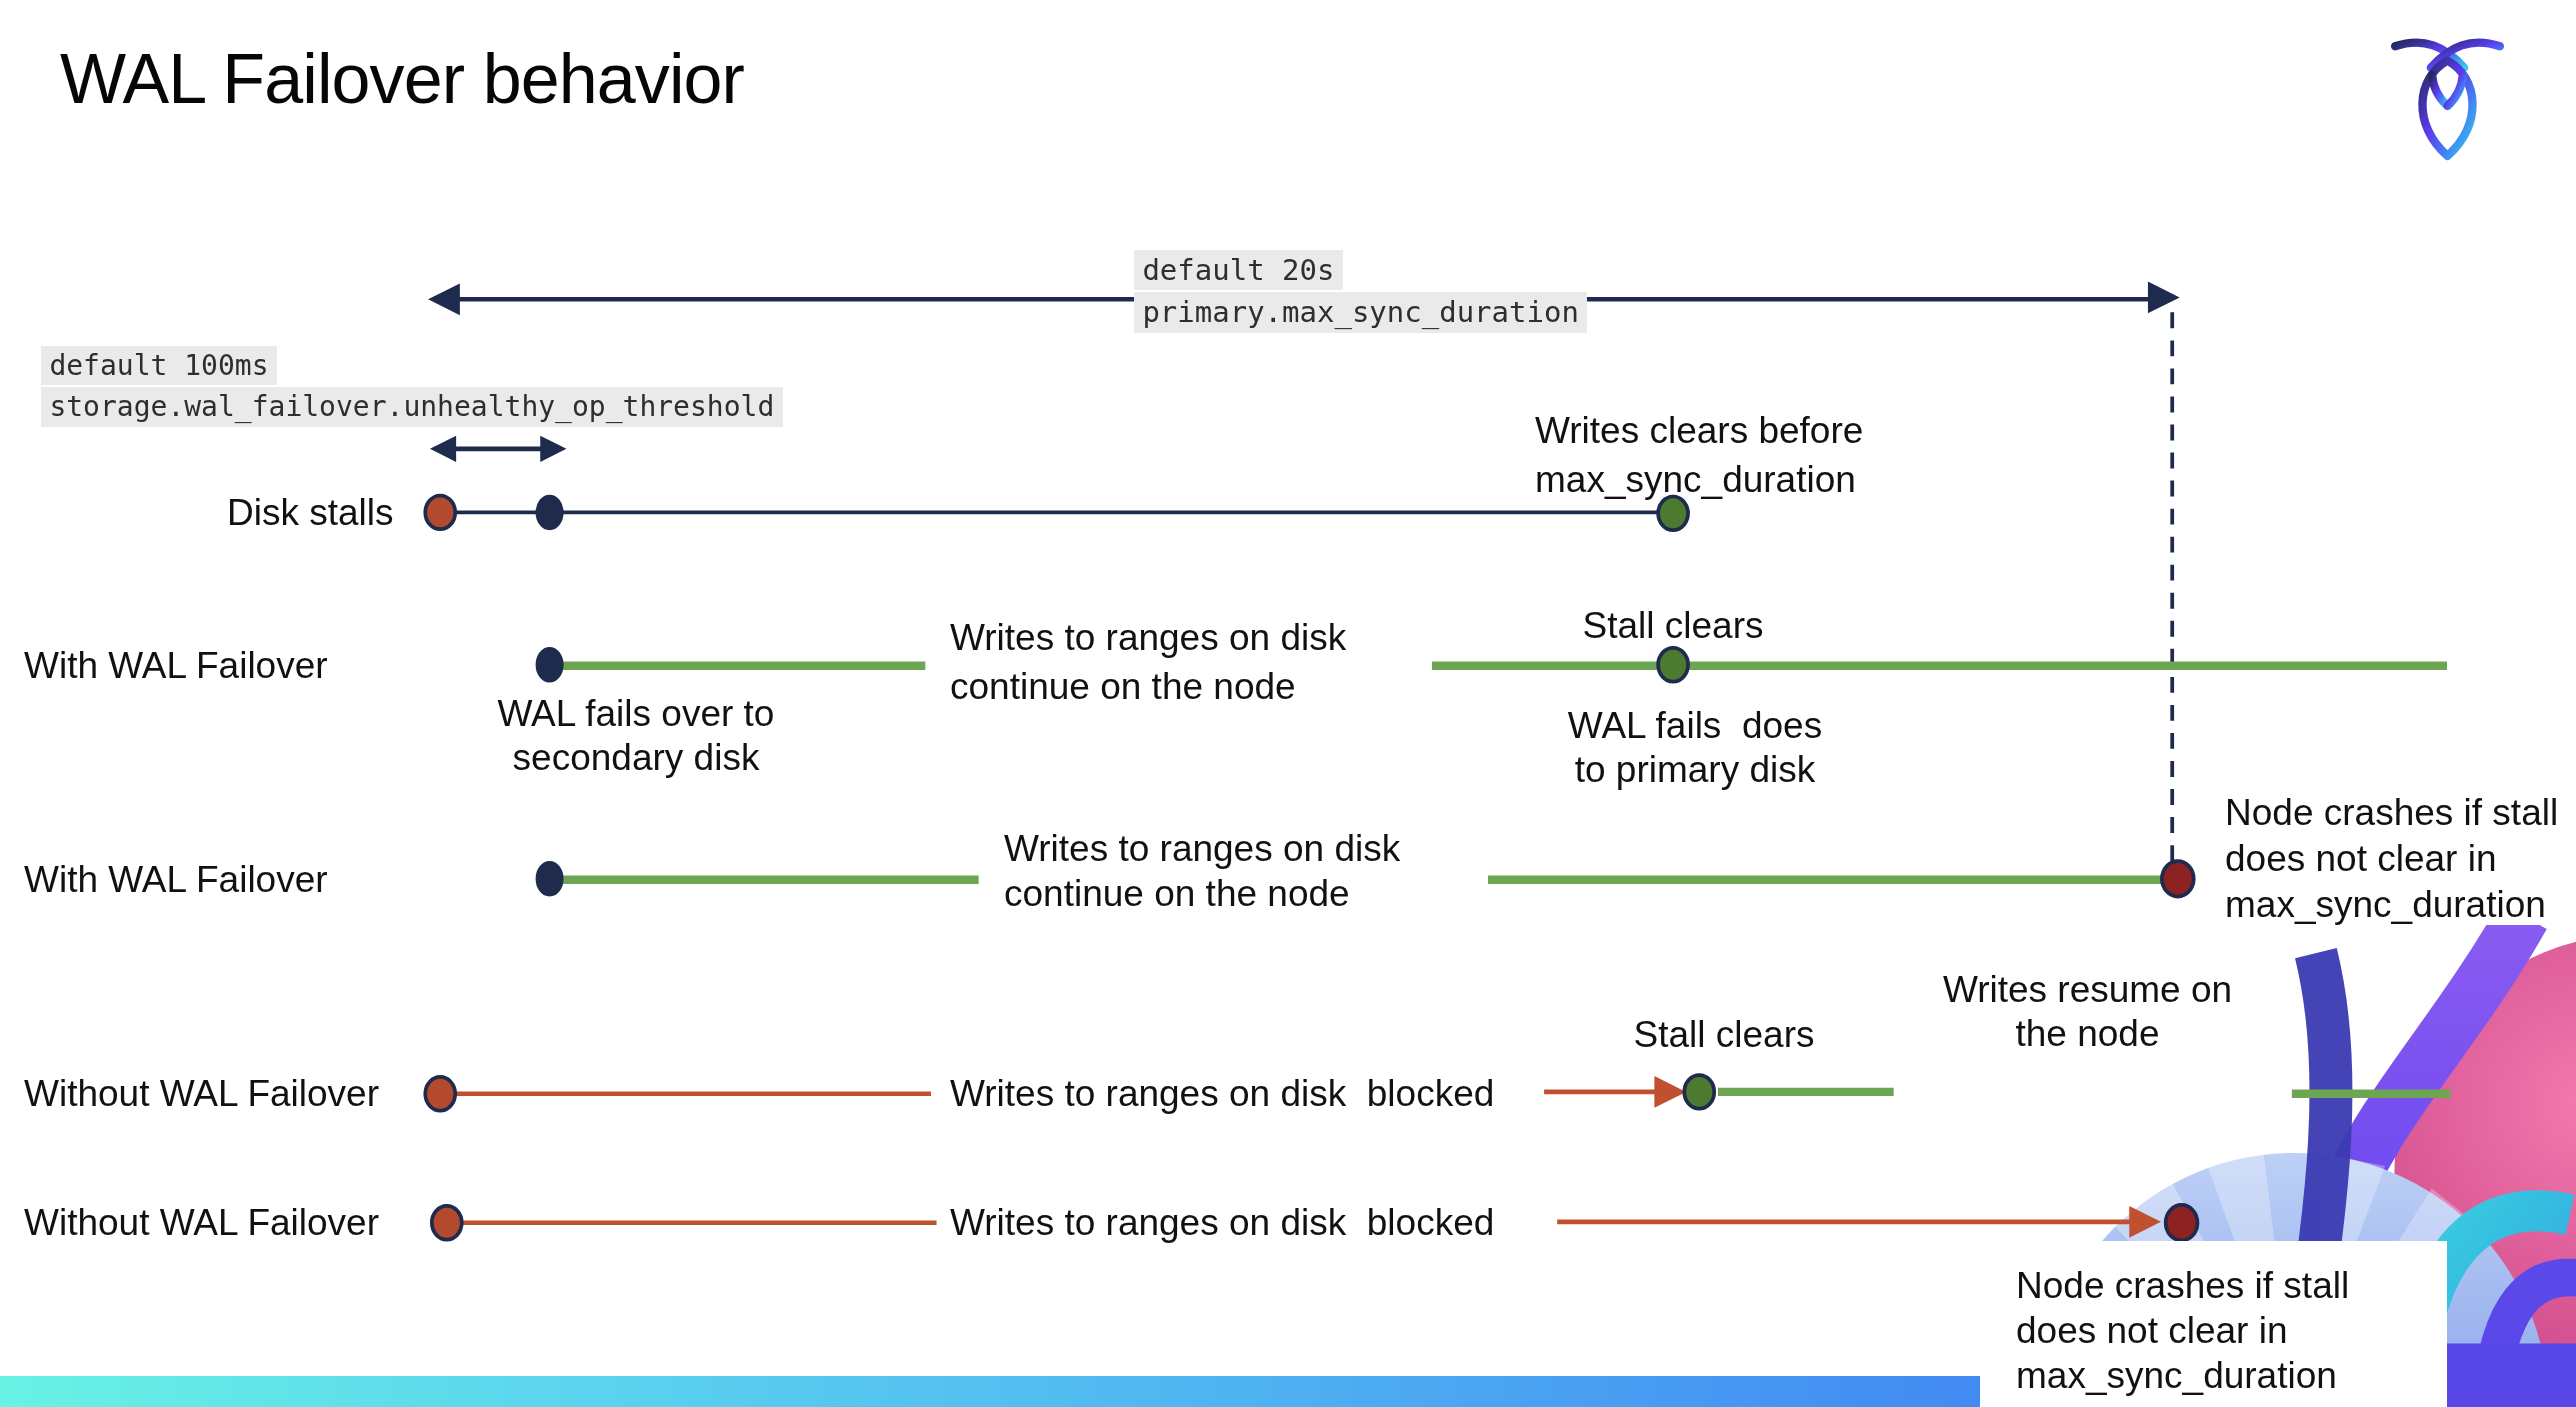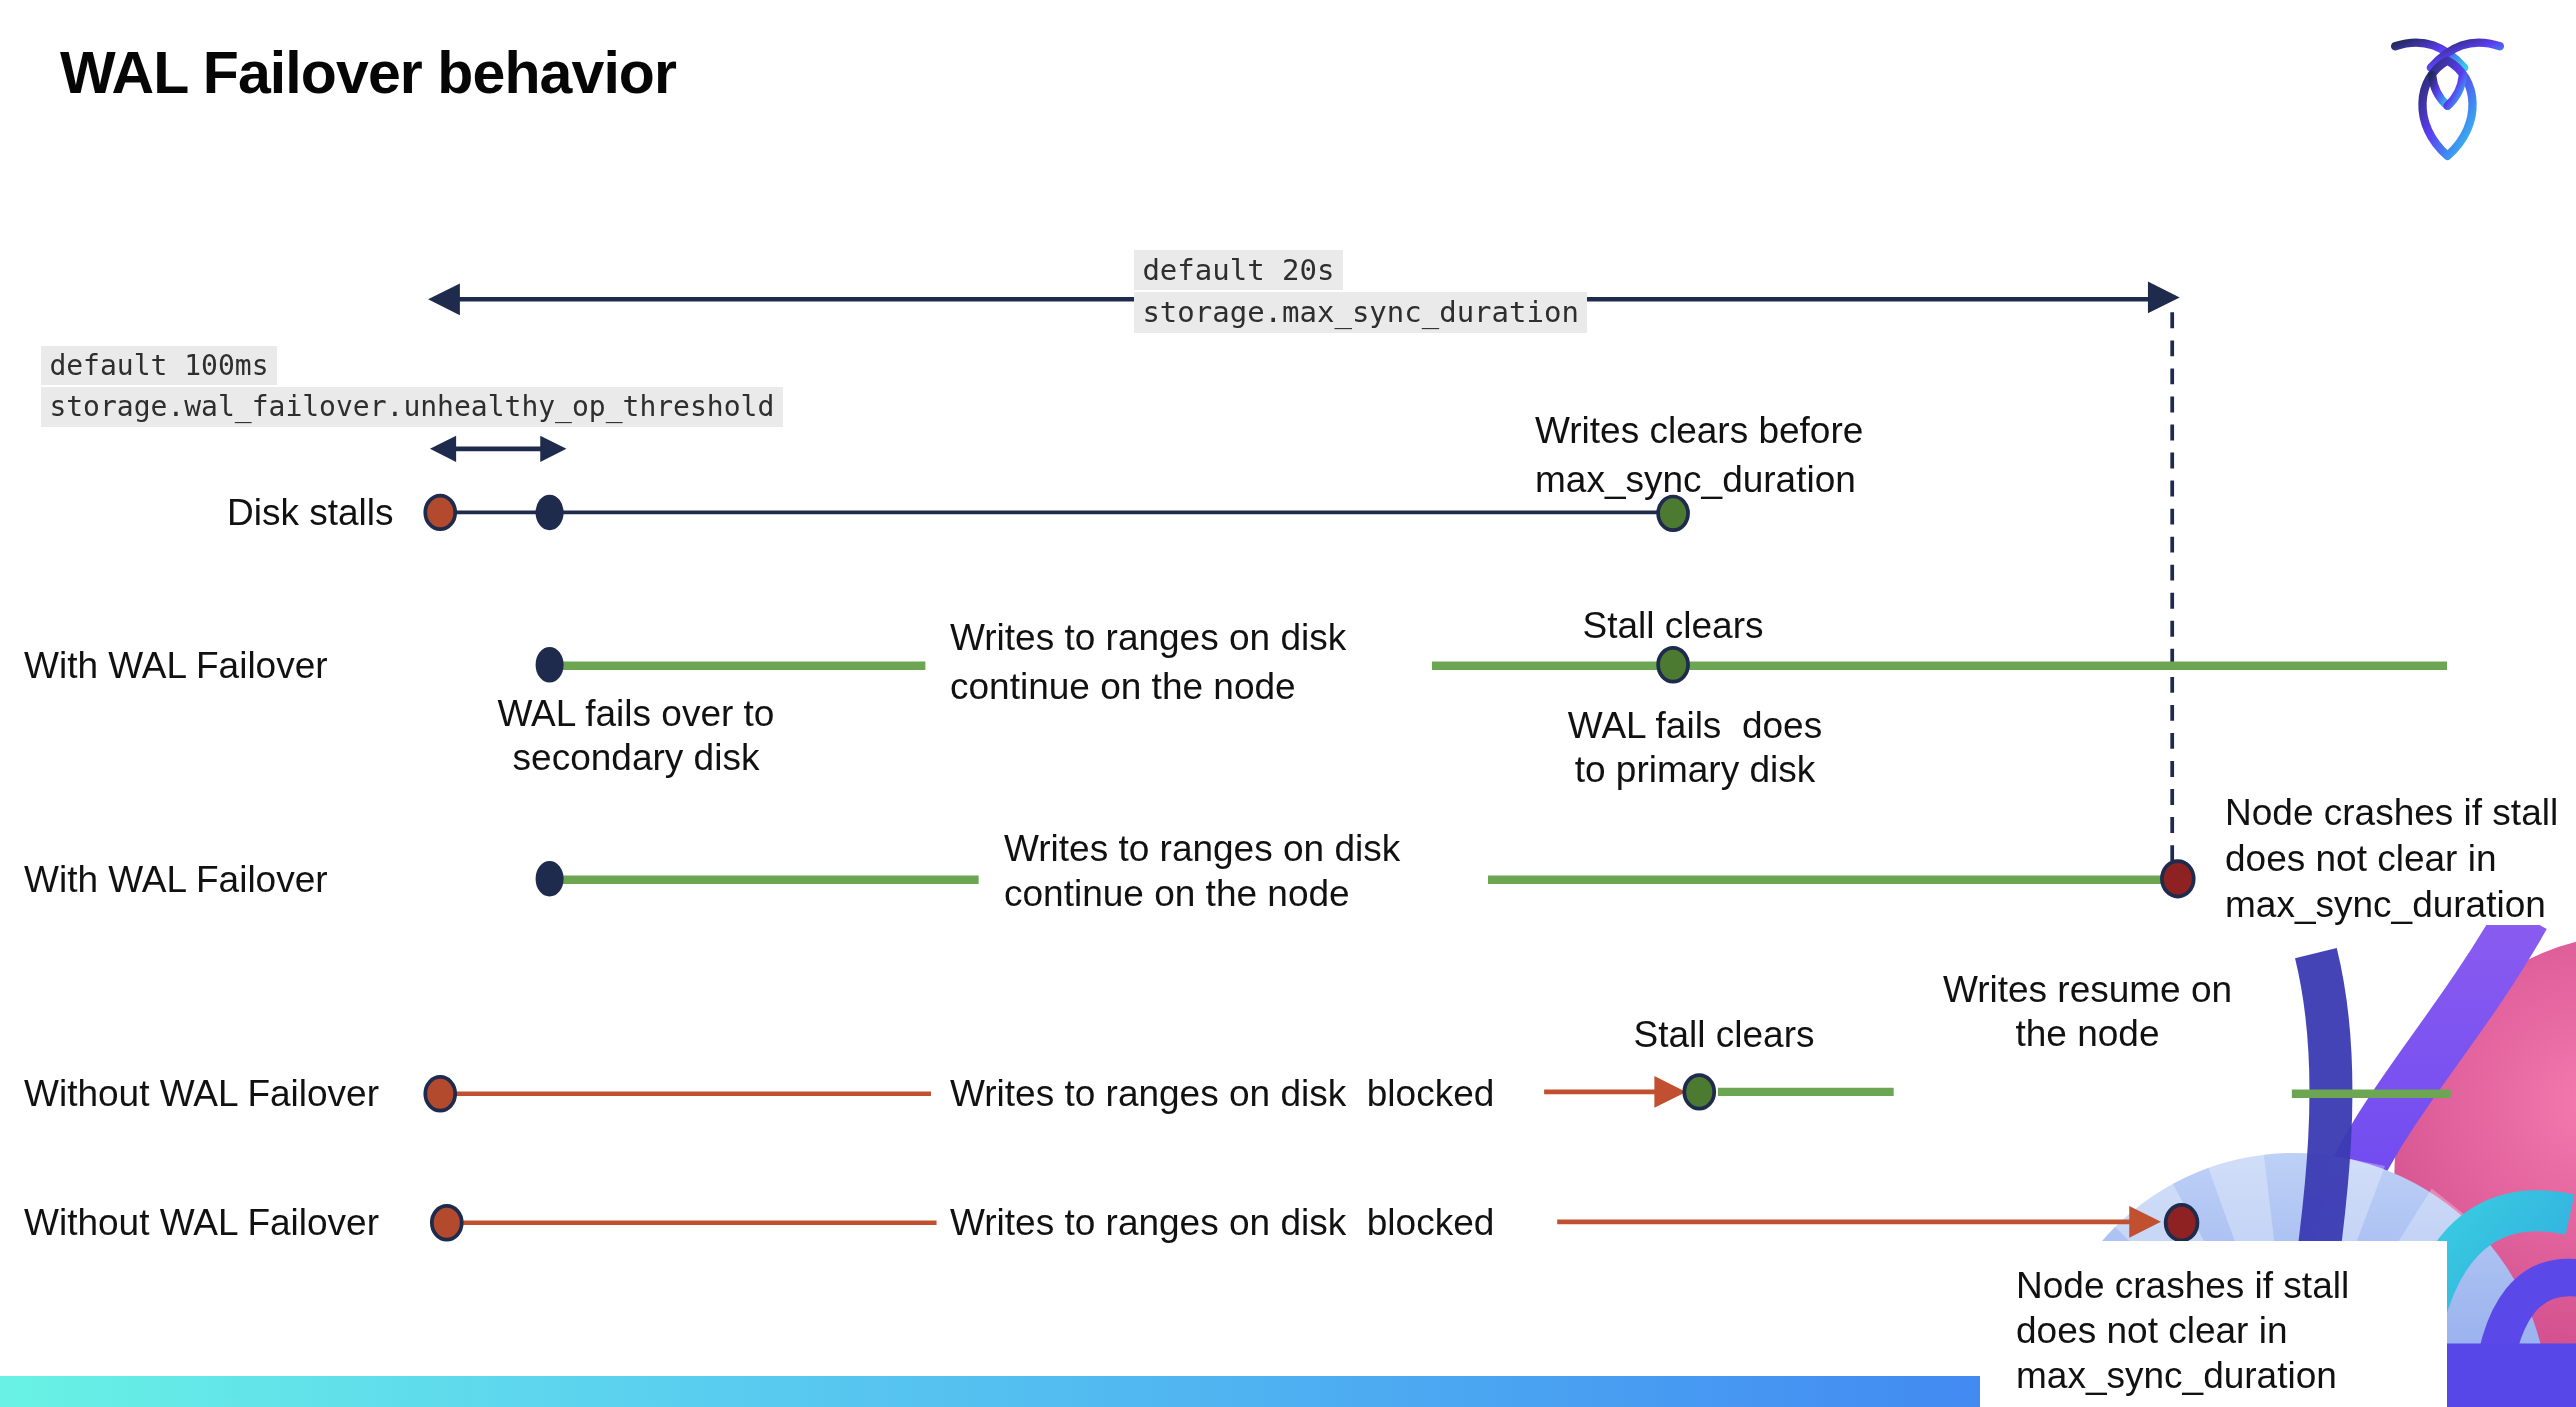--- a/index.html
+++ b/index.html
@@ -1,21 +1,21 @@
 <!DOCTYPE html>
 <html style="font-size:15px"><head>
 <meta charset="utf-8">
 <style>
   html,body{margin:0;padding:0;background:#ffffff;}
   #slide{
     position:relative;width:2576px;height:1408px;overflow:hidden;background:#ffffff;
     font-family:"Liberation Sans",sans-serif;color:#0d0d0d;
   }
   .abs{position:absolute;}
-  .page-title{font-size:59px;font-weight:bold;letter-spacing:-0.9px;color:#060606;white-space:nowrap;}
+  .page-title{font-size:70px;font-weight:normal;letter-spacing:-0.9px;color:#060606;white-space:nowrap;}
   .row-label{font-size:37px;line-height:45px;color:#111;white-space:nowrap;}
   .note{font-size:37px;line-height:47px;color:#111;white-space:pre-wrap;}
   .note.center{text-align:center;}
   .callout{font-family:"DejaVu Sans Mono","Liberation Mono",monospace;color:#2e2e2e;}
   .callout .cline{display:table;background:#EAEAEA;padding:2.8px 8.4px 3.7px 8.4px;margin-bottom:2px;white-space:nowrap;}
   .callout.c1{font-size:29px;}
   .callout.c2{font-size:28px;}
   #bottom-bar{
     left:0;top:1376px;width:2576px;height:32px;
     background:linear-gradient(90deg,#68F2E4 0%,#5CD4EE 22%,#4FB3F1 48%,#4490F2 72%,#3E6FF0 100%);
@@ -126,21 +126,21 @@
         <path d="M 50,24 C 24,38 20,78 50,104 C 80,78 76,38 50,24 Z"></path>
         <path d="M 50,100 L 50,62"></path>
         <path d="M 50,62 C 42,55 38,46 37,36"></path>
         <path d="M 50,62 C 58,55 62,46 63,36"></path>
       </g>
     </svg>
   </div>
 
   <div class="abs z4 callout c1" style="left:1134px;top:250px;">
     <span class="cline">default 20s</span>
-    <span class="cline">storage.max_sync_duration</span>
+    <span class="cline">primary.max_sync_duration</span>
   </div>
   <div class="abs z4 callout c2" style="left:41px;top:346px;">
     <span class="cline">default 100ms</span>
     <span class="cline">storage.wal_failover.unhealthy_op_threshold</span>
   </div>
 
   <div class="abs z4 row-label" style="left:227px;top:490px;">Disk stalls</div>
   <div class="abs z4 row-label" style="left:24px;top:643px;">With WAL Failover</div>
   <div class="abs z4 row-label" style="left:24px;top:857px;">With WAL Failover</div>
   <div class="abs z4 row-label" style="left:24px;top:1071px;">Without WAL Failover</div>

